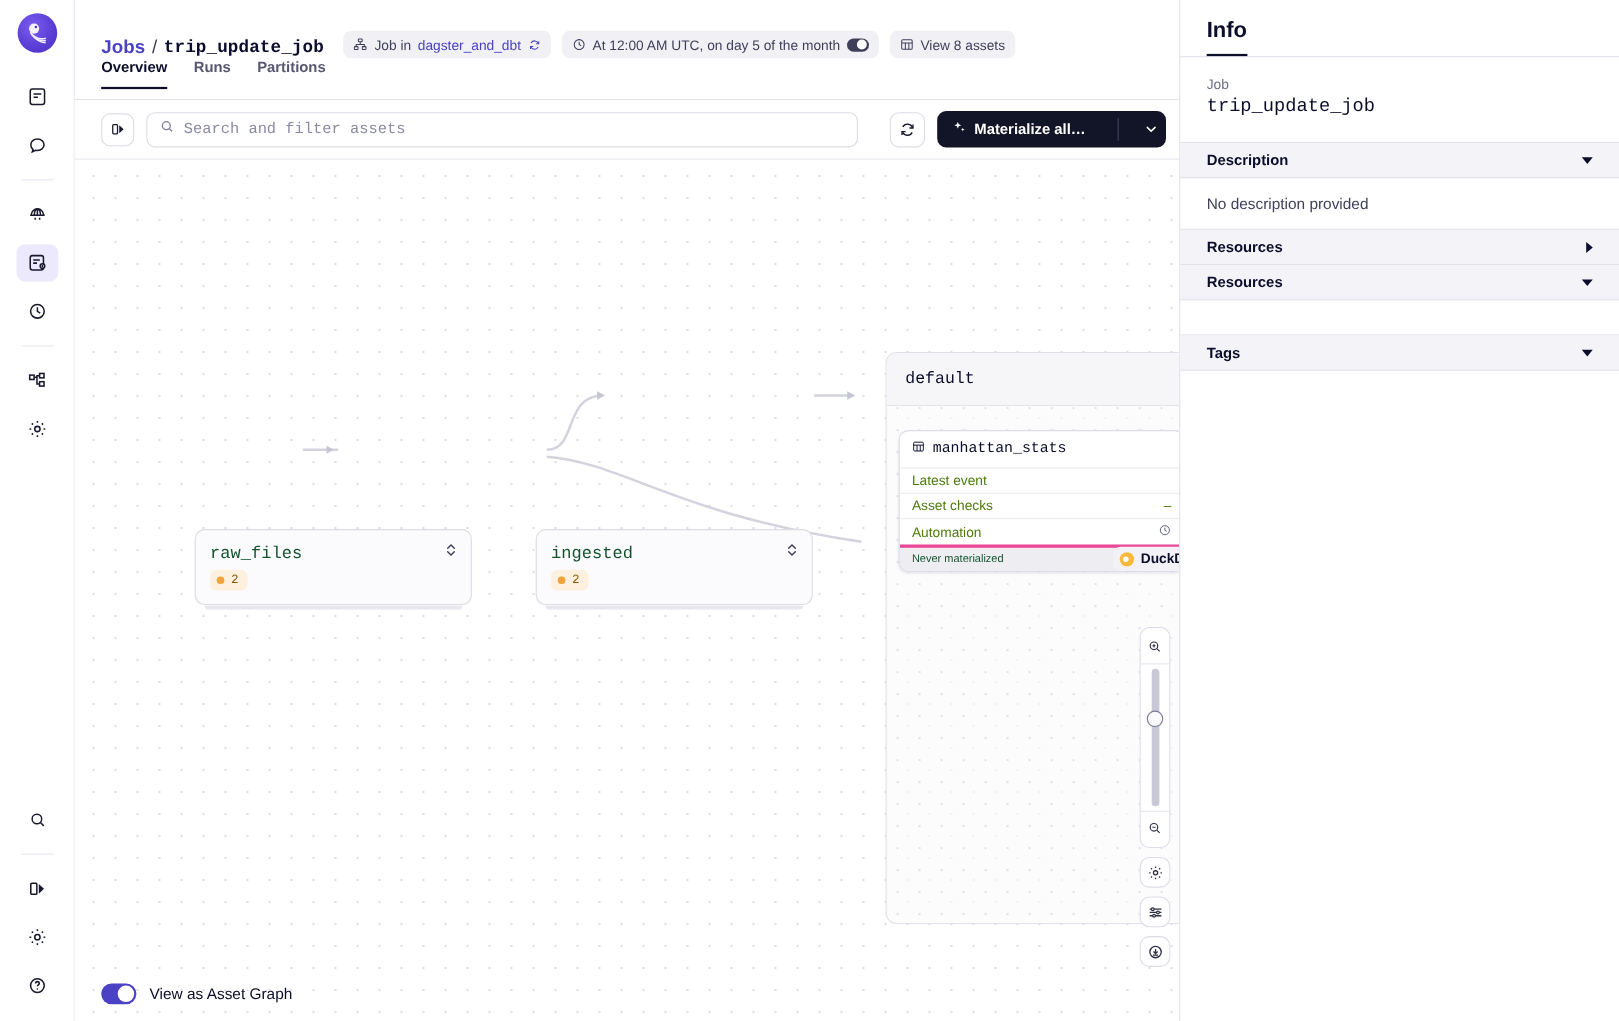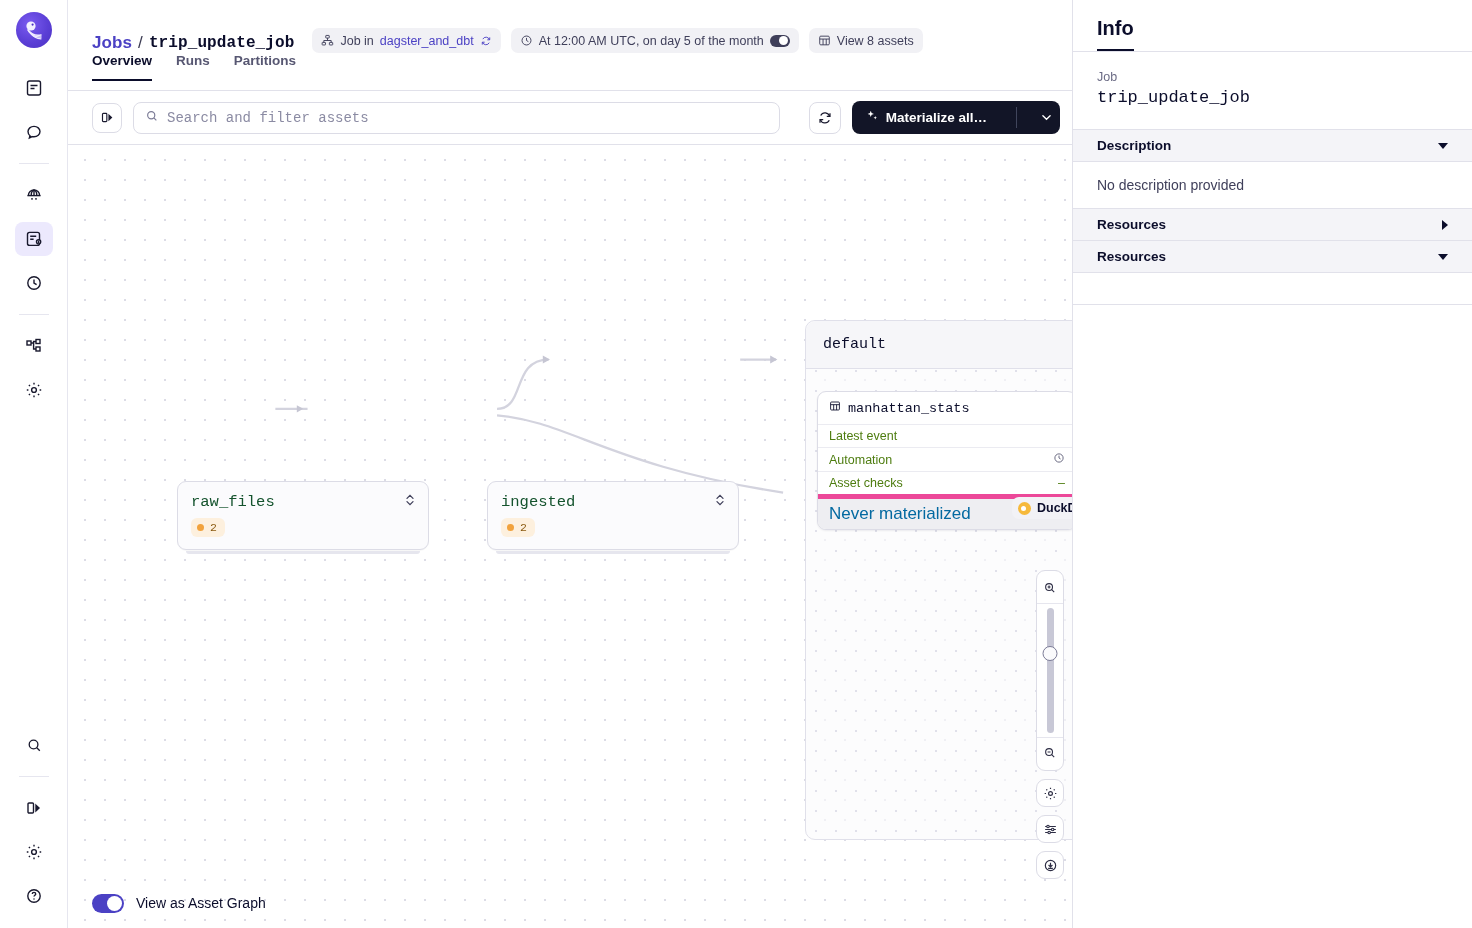--- a/index.html
+++ b/index.html
@@ -151,21 +151,21 @@
   .node-x {
     position: absolute; width: 260px; background: #fff;
     border: 1px solid #dcdce6; border-radius: 9px; overflow: hidden;
     box-shadow: 0 1px 2px rgba(10,10,40,.07);
   }
   .nx-head { display:flex; align-items:center; gap:7px; padding: 8px 11px; font-family:"Liberation Mono", monospace; font-size:13.5px; color:#0b0d2b; }
   .nx-row {
     display:flex; align-items:center; justify-content:space-between;
     padding: 4px 11px; border-top: 1px solid #ebebf1; font-size: 12.5px; color:#4d7c0f; min-height:20px;
   }
-  .nx-foot { padding: 5px 11px; background:#eeeef2; font-size:17px; color:#0369a1; border-top:5px solid #ec4899;}
+  .nx-foot { padding: 5px 11px; background:#eeeef2; font-size:10px; color:#14532d; border-top:3px solid #ec4899;}
 
   .src-badge {
     position:absolute; display:inline-flex; align-items:center; gap:6px;
     background:#f2f2f6; border-radius:7px; padding:4px 9px 4px 6px; font-size:12.5px;
     color:#0b0d2b; font-weight:600;
   }
   .duck { width:13px; height:13px; border-radius:50%; background:#f6b93b; position:relative; }
   .duck::after{ content:''; position:absolute; left:3px; top:4px; width:5px;height:5px;border-radius:50%; background:#fff;}
 
   
@@ -433,31 +433,31 @@
                 <path d="M2.4 7h13.2M7 7v8M11.4 7v8"></path>
             </svg>
           </span>
           <span>manhattan_stats</span>
         </div>
         <div class="nx-row">
           <span>Latest event</span>
           <span></span>
         </div>
         <div class="nx-row">
+          <span>Asset checks</span>
+          <span>–</span>
+        </div>
+        <div class="nx-row">
           <span>Automation</span>
           <span>
             <svg width="12" height="12" viewBox="0 0 18 18" fill="none" stroke="#575772" stroke-width="1.3">
               <circle cx="9" cy="9" r="6.2"></circle>
                 <path d="M9 5.4V9l2.4 1.5"></path>
             </svg>
           </span>
-        </div>
-        <div class="nx-row">
-          <span>Asset checks</span>
-          <span>–</span>
         </div>
         <div class="nx-foot">Never materialized</div>
       </div>
 
       <div class="node" style="left:109px; top:336px;">
         <div class="node-top">
           <span class="node-name">raw_files</span>
           <span>
             <svg width="10" height="14" viewBox="0 0 10 14" fill="none" stroke="#3f3f5a" stroke-width="1.3" stroke-linecap="round">
               <path d="M2 5.4L5 2.4l3 3M2 8.6l3 3 3-3"></path>
@@ -564,15 +564,19 @@
       <span>Resources</span>
       <span class="caret-r"></span>
     </div>
 
     <div class="acc-head">
       <span>Resources</span>
       <span class="caret-d"></span>
     </div>
     <div class="acc-body empty"></div>
 
+    <div class="acc-head">
+      <span>Tags</span>
+      <span class="caret-d"></span>
+    </div>
   </div>
 
 </div>
 
 </body></html>

